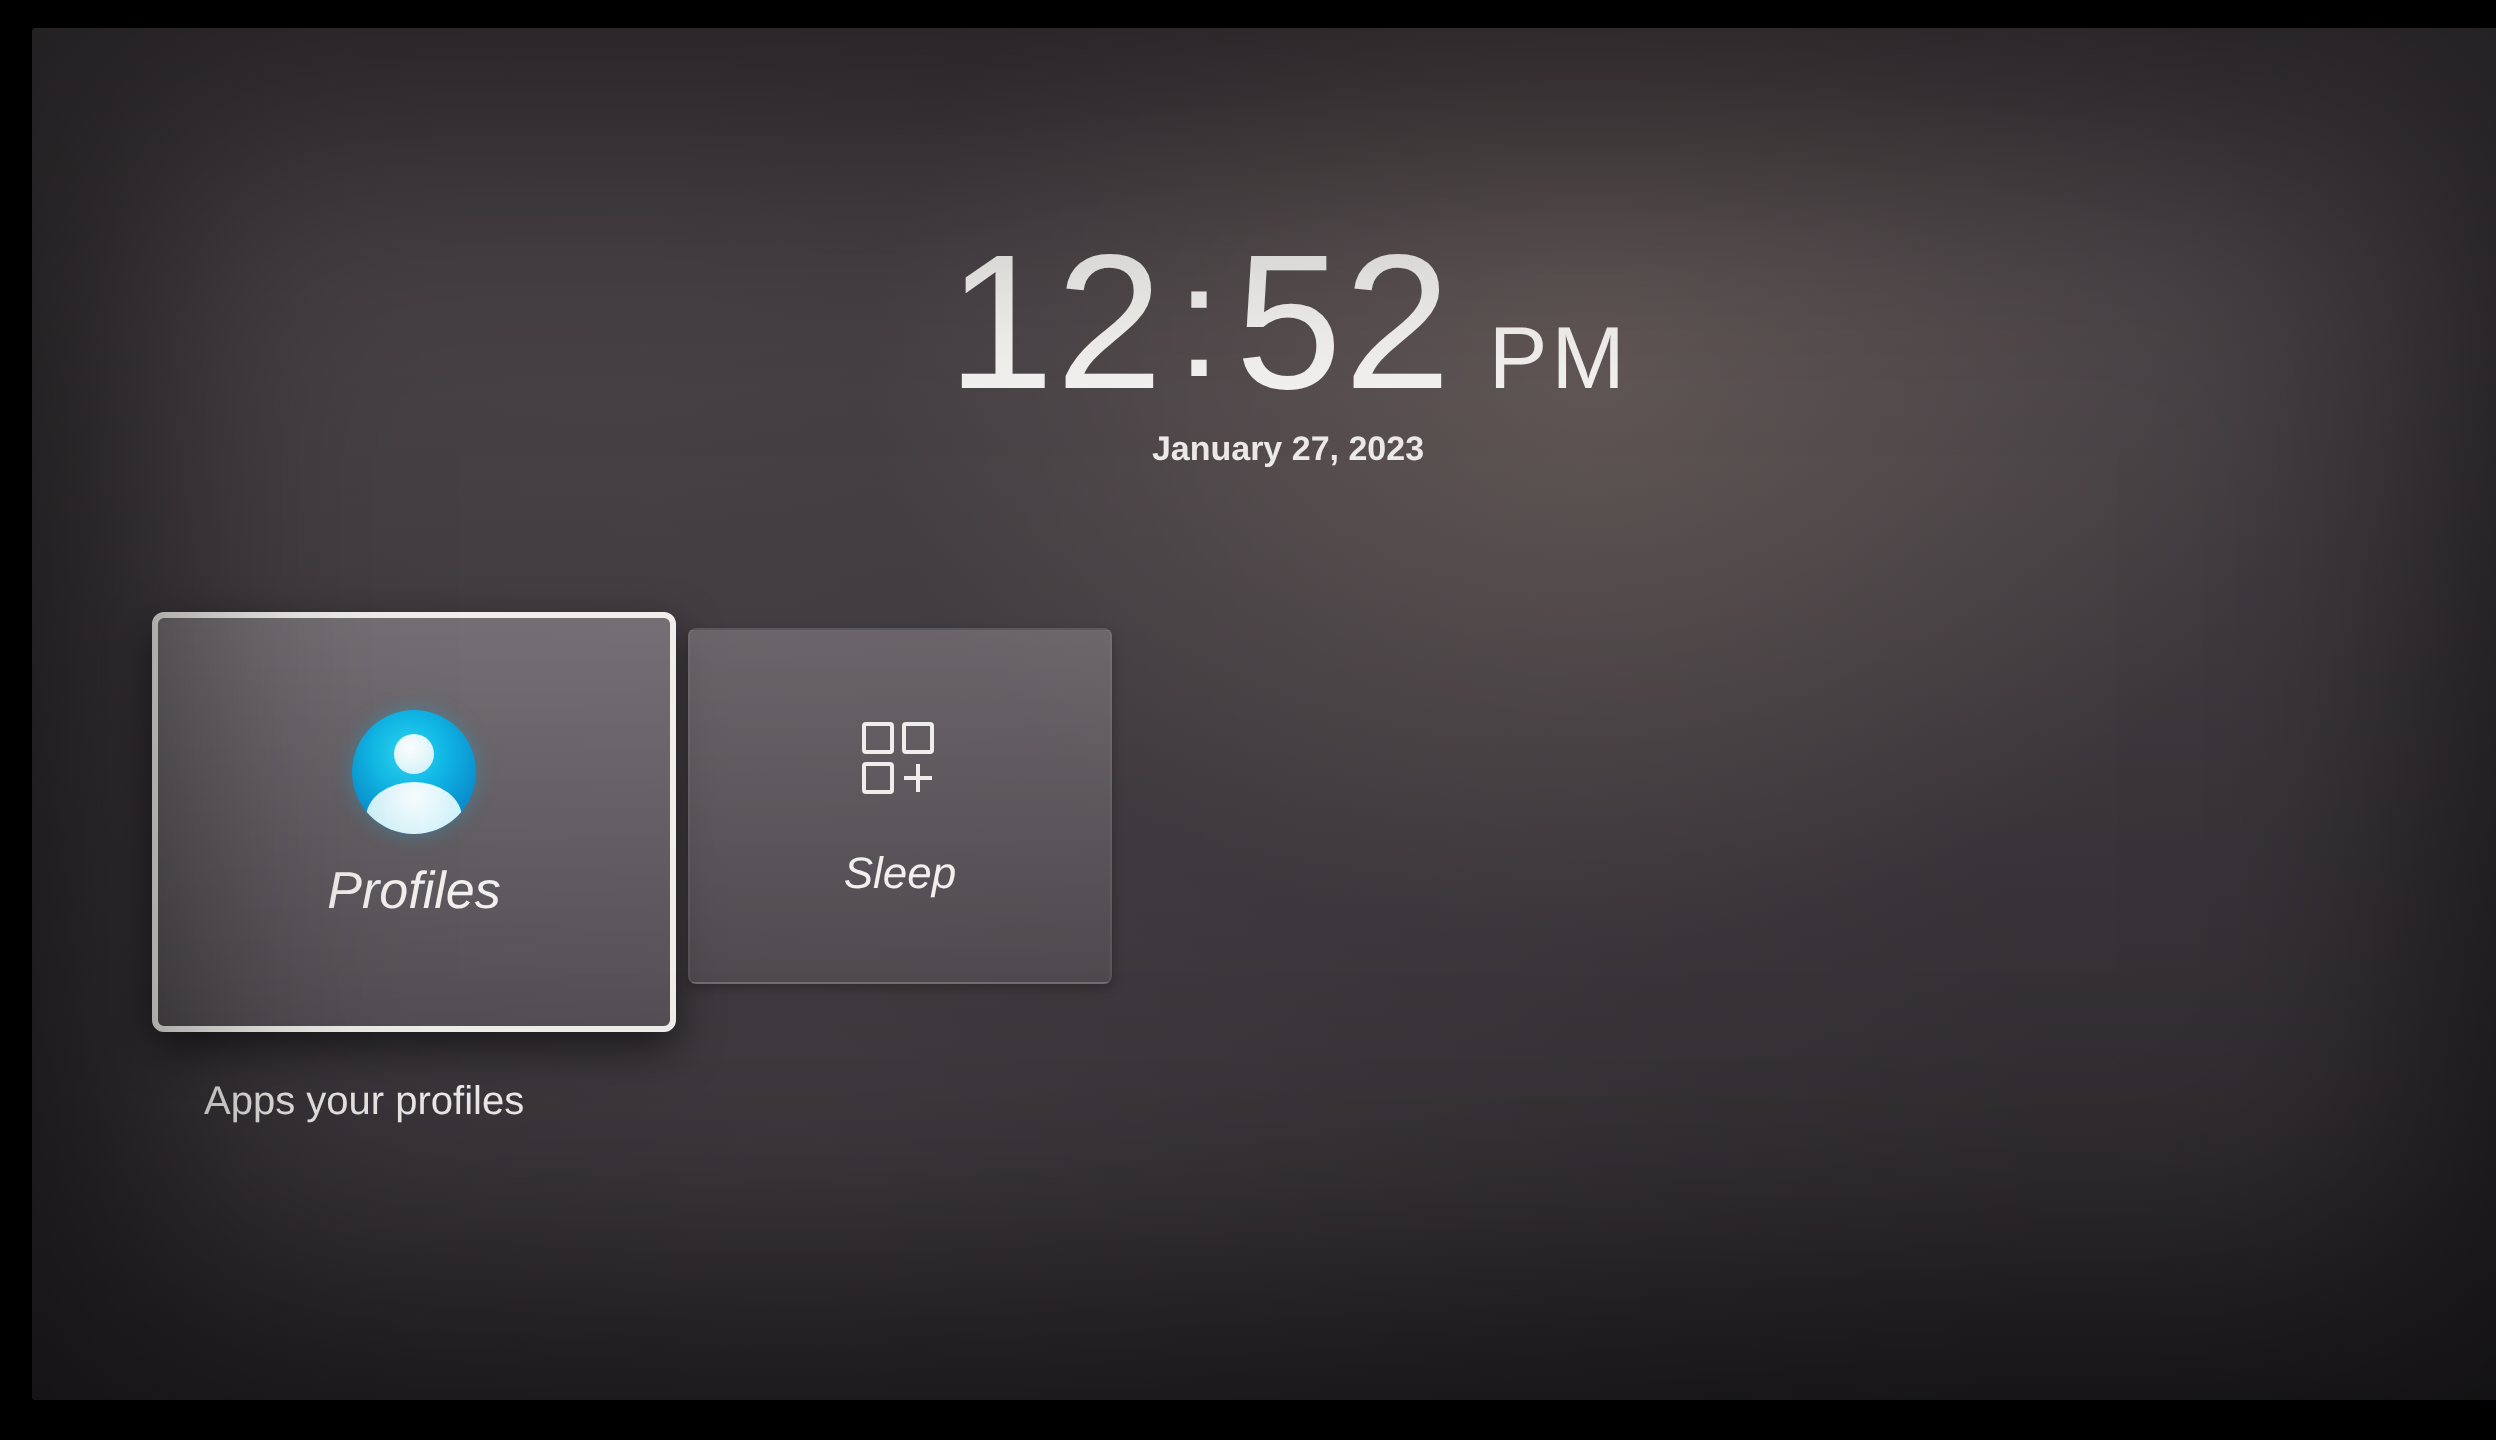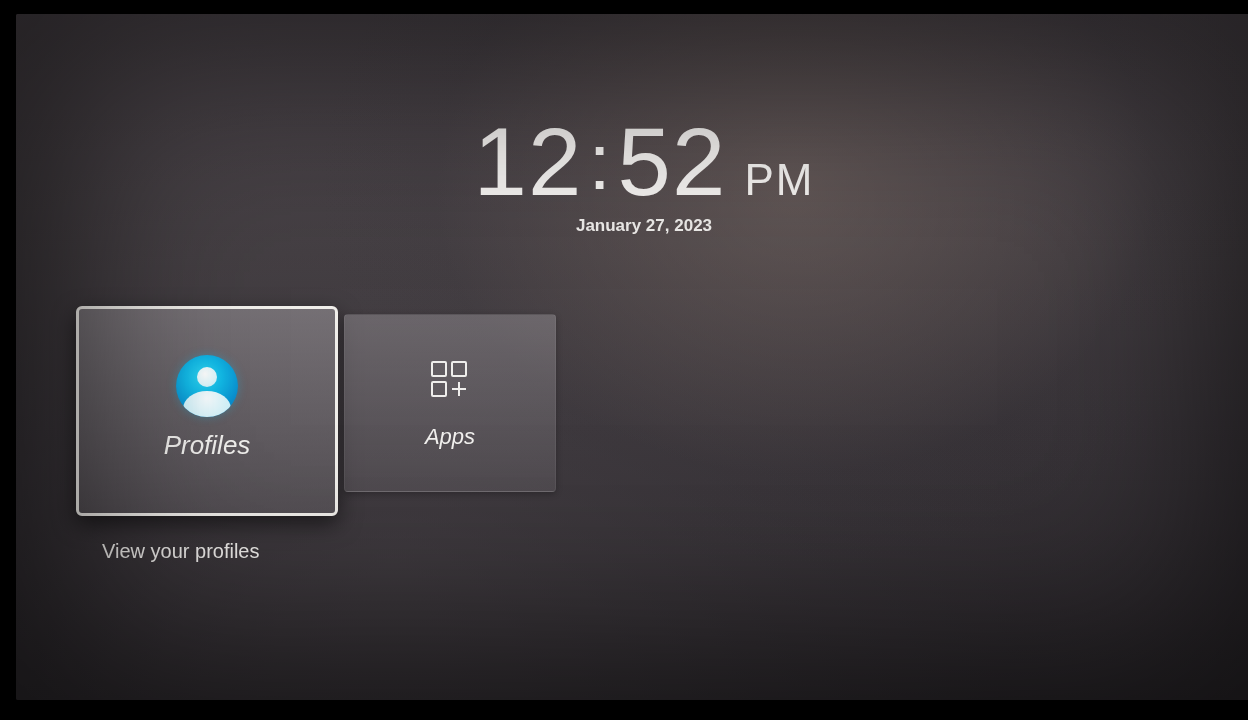--- a/index.html
+++ b/index.html
@@ -208,24 +208,24 @@
       <div class="tile">
         <div class="icon-wrap">
           <svg width="48" height="44" viewBox="0 0 48 44" stroke="#efeeec" stroke-width="2" fill="none">
             <rect x="6" y="4" width="14" height="14" rx="1"></rect>
             <rect x="26" y="4" width="14" height="14" rx="1"></rect>
             <rect x="6" y="24" width="14" height="14" rx="1"></rect>
             <line x1="33" y1="24" x2="33" y2="38"></line>
             <line x1="26" y1="31" x2="40" y2="31"></line>
           </svg>
         </div>
-        <div class="label">Apps</div>
+        <div class="label">Sleep</div>
       </div>
 
 
 
 
     </div>
 
-    <div class="caption">View your profiles</div>
+    <div class="caption">Apps your profiles</div>
 
   </div>
 </div>
 
 </body></html>

